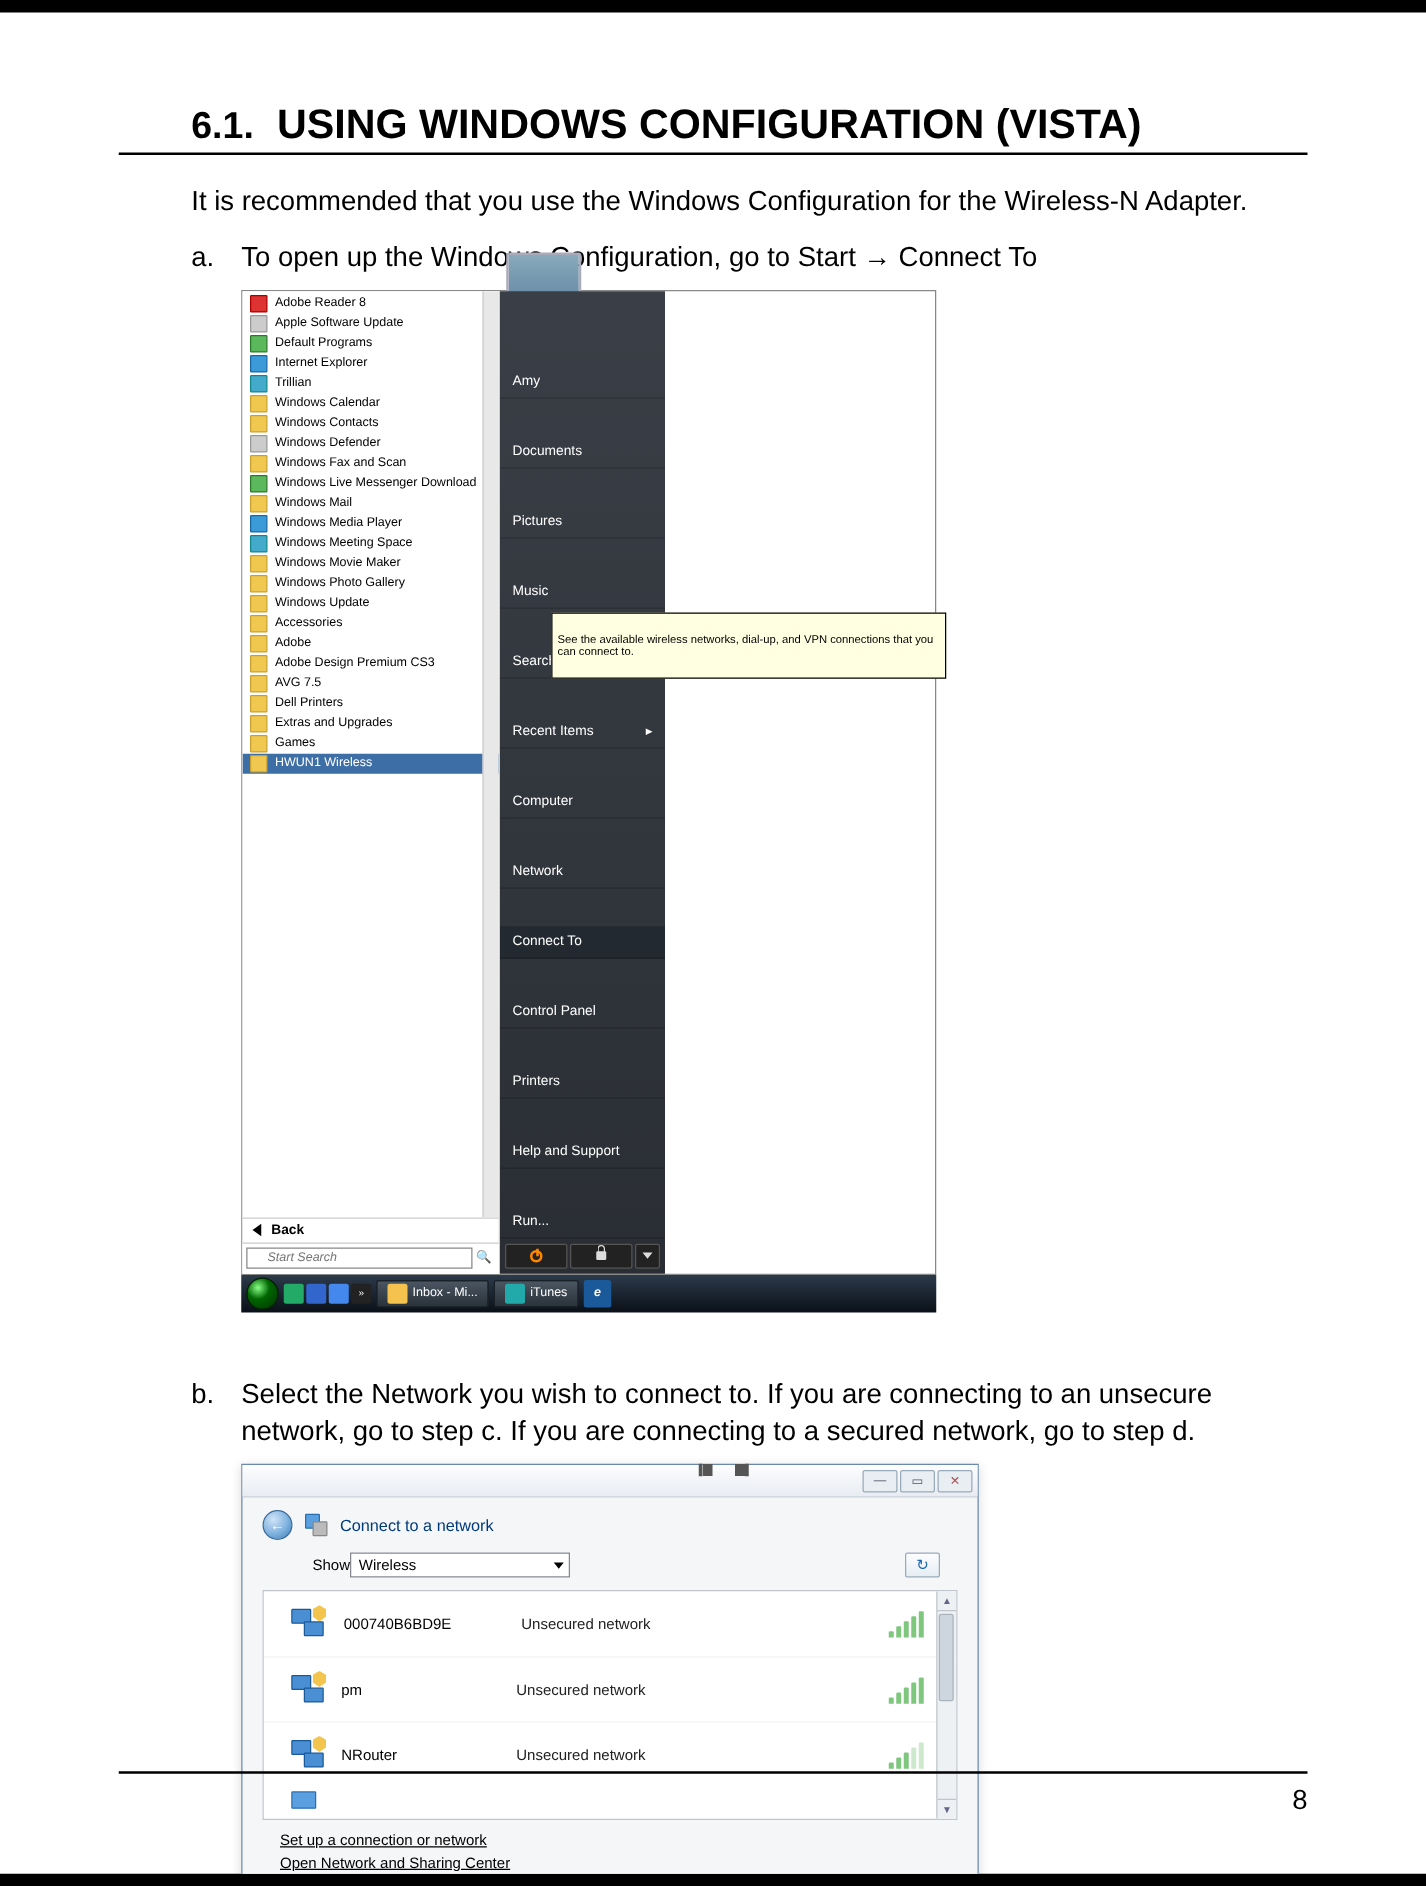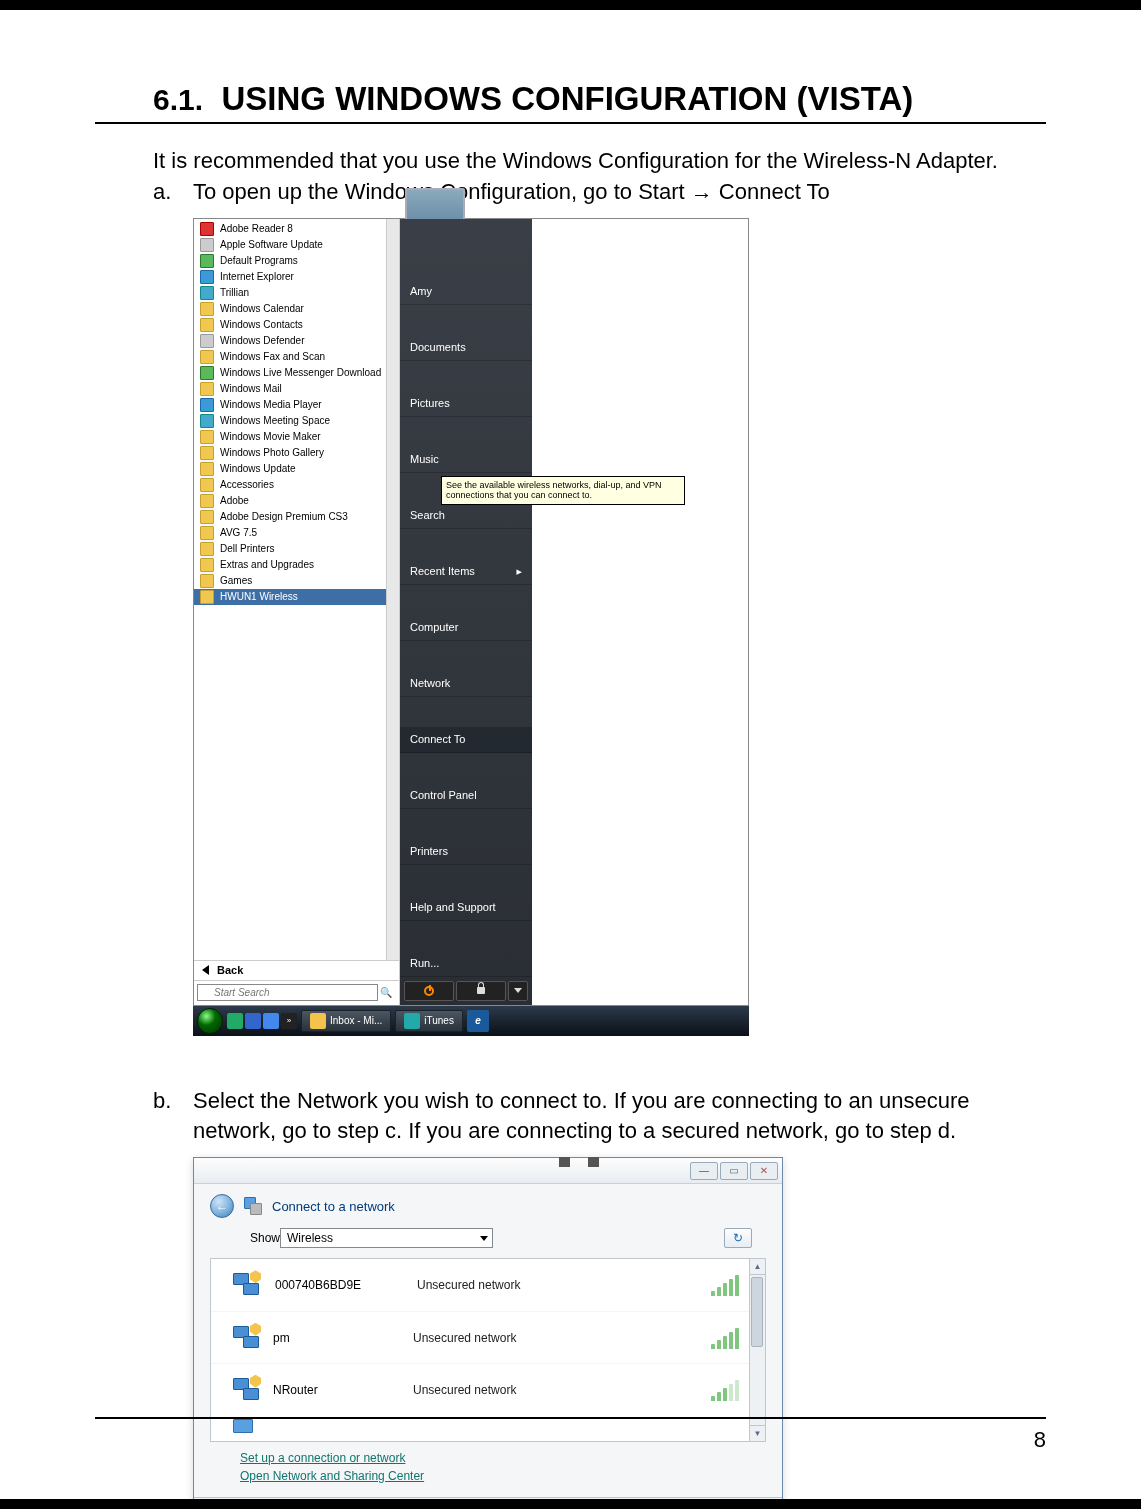--- a/index.html
+++ b/index.html
@@ -29,20 +29,21 @@
   }
   .sec-title {
     font-size: 33px;
     font-weight: bold;
     display: inline;
   }
   .body-text {
     font-size: 22px;
     line-height: 1.4;
     padding-left: 58px;
+    margin-bottom: 14px;
   }
   .list-item {
     font-size: 22px;
     line-height: 1.4;
     padding-left: 98px;
     text-indent: -40px;
     margin-bottom: 10px;
   }
   .list-marker { display:inline-block; width:40px; text-indent:0;}
 
@@ -130,23 +131,23 @@
     padding:7px 10px;font-size:11px;color:#fff;
     border-bottom:1px solid rgba(0,0,0,.2);
     display:flex;align-items:center;justify-content:space-between;margin-top:30px;
   }
   .rc-item.hi{background:#222930;}
   .rc-sub{font-size:7px;}
 
   .tooltip1{
     position:absolute;
     left:248px; top:258px;
-    width:244px;
+    width:316px;
     background:#ffffe1;border:1px solid #000;
-    font-size:9px;padding:3px 4px;line-height:1.2;
+    font-size:9px;padding:15px 4px;line-height:1.2;
     color:#000;
   }
 
   .power-row{
     margin-top:auto;
     display:flex;gap:2px;padding:4px;
   }
   .pwr-btn{
     flex:1;height:20px;background:#222;border:1px solid #555;
     display:flex;align-items:center;justify-content:center;color:#ddd;
@@ -229,21 +230,21 @@
   .hdr-icon::after{content:"";position:absolute;width:10px;height:10px;background:#bbb;border:1px solid #888;border-radius:1px;left:6px;top:6px;}
   .hdr-title{color:#003a7a;font-size:13px;}
   .s2-sub{
     color:#003a7a;font-size:16px;padding:6px 30px 14px 30px;
   }
   .s2-filter{
     display:flex;align-items:center;padding:0 30px 10px 56px;
   }
   .show-lbl{font-size:12px;}
   .combo{
-    width:213px;height:20px;border:1px solid #848a90;
+    width:176px;height:20px;border:1px solid #848a90;
     background:#fff;display:flex;align-items:center;justify-content:space-between;
     padding:0 2px 0 6px;font-size:12px;
   }
   .combo-tri{width:0;height:0;border-left:4px solid transparent;border-right:4px solid transparent;border-top:5px solid #000;margin-right:2px;}
   .refresh-btn{
     margin-left:auto;width:28px;height:20px;border:1px solid #9ab;
     background:linear-gradient(#fdfdfe,#e6edf4);border-radius:2px;
     display:flex;align-items:center;justify-content:center;color:#1a6ab5;
   }
   .refresh-ico{font-size:12px;}
@@ -284,21 +285,21 @@
   .sig span:nth-child(4){height:17px;}
   .sig span:nth-child(5){height:21px;}
   .sig.m span:nth-child(4){background:#cde8cd;}
   .sig.m span:nth-child(5){background:#cde8cd;}
   .part-row{height:22px;padding-left:22px;display:flex;align-items:center;}
   .part-ico{width:20px;height:14px;background:#5aa0e0;border:1px solid #2a70b0;border-radius:1px;}
 
   .s2-links{
     padding:8px 30px 12px 30px;
   }
-  .s2-links a{display:block;color:#0f766e;text-decoration:underline;font-size:12px;line-height:1.45;margin-left:16px;}
+  .s2-links a{display:block;color:#000000;text-decoration:underline;font-size:12px;line-height:1.45;}
   .s2-footer{
     border-top:1px solid #c0c6cc;background:#eef1f4;
     padding:10px 14px;display:flex;justify-content:flex-end;gap:8px;
   }
   .vista-btn{
     min-width:82px;height:24px;border:1px solid #6f8aa5;border-radius:3px;
     background:linear-gradient(#fdfdfe,#e6edf4);
     font-size:12px;color:#000;display:flex;align-items:center;justify-content:center;
   }
   .vista-btn.primary{border-color:#2f7fd1;box-shadow:0 0 0 1px #a6d0f7 inset;}

